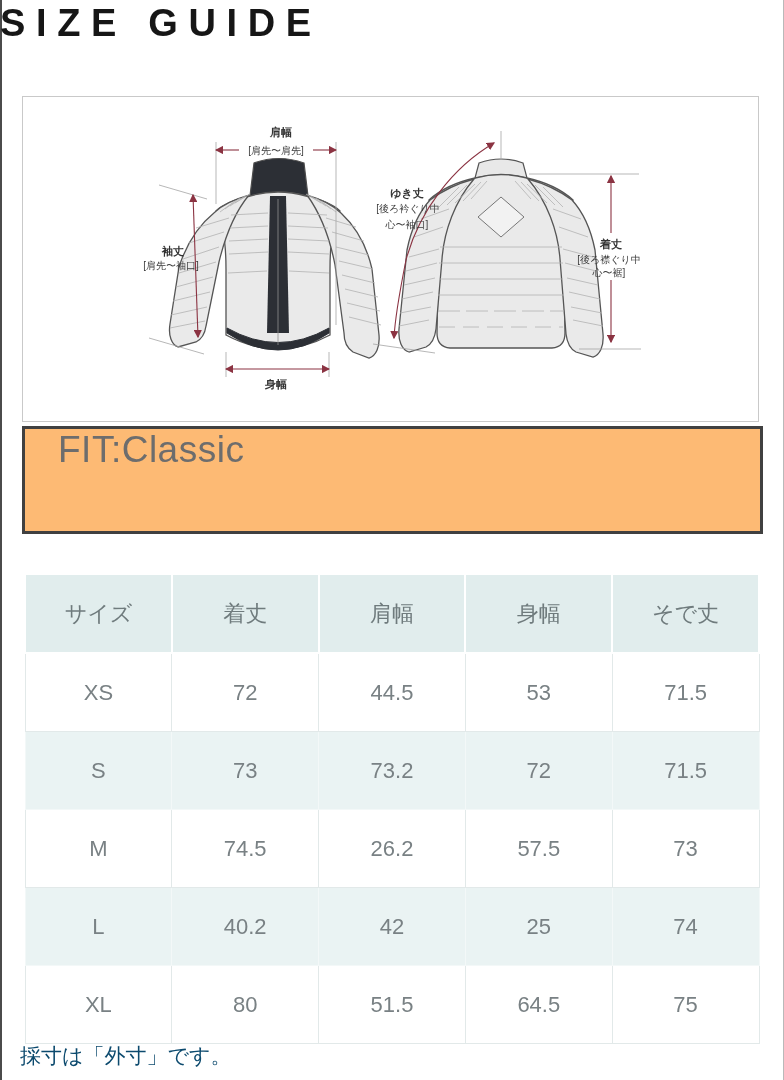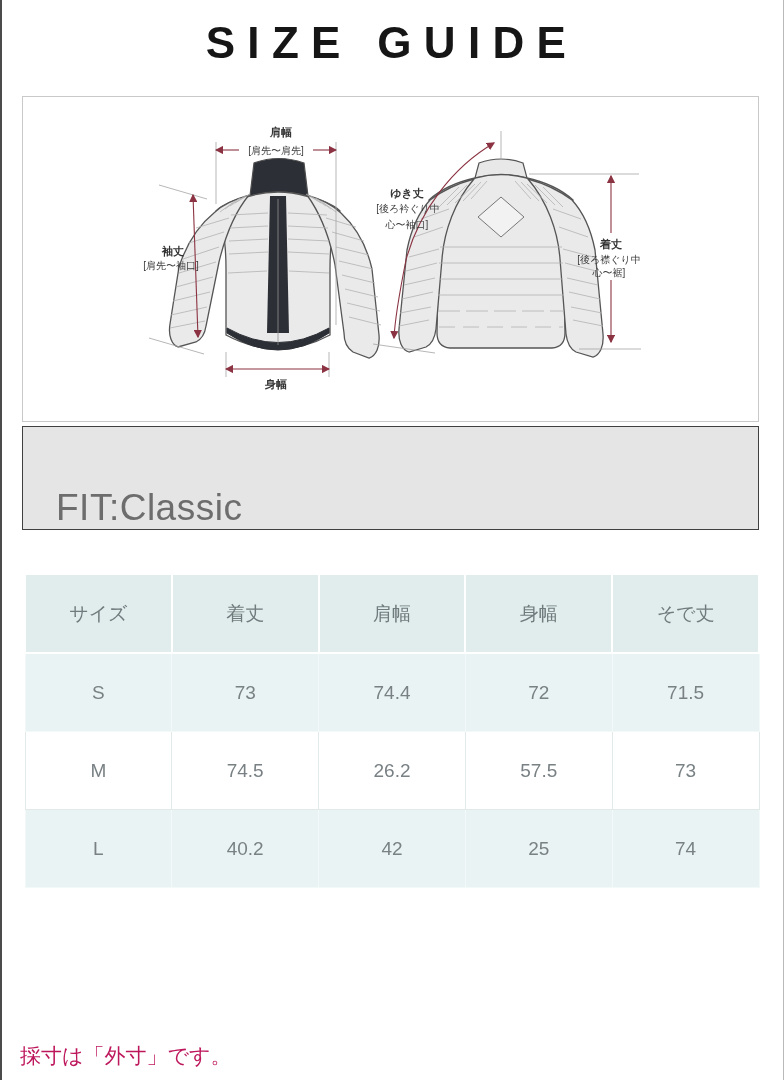--- a/index.html
+++ b/index.html
@@ -7,56 +7,56 @@
     width:784px;height:1080px;position:relative;overflow:hidden;
     font-family:"Liberation Sans","DejaVu Sans",sans-serif;
     -webkit-font-smoothing:antialiased;
   }
   
   .edge-left{position:absolute;left:0;top:0;width:2px;height:1080px;background:#4b4b4b;}
   .edge-right{position:absolute;right:0;top:0;width:1px;height:1080px;background:#b9b9b9;}
 
   .page-title{
     position:absolute;top:2px;left:0;width:100%;
-    text-align:center;font-size:44px;font-weight:700;color:#161616;
-    letter-spacing:0.28em;white-space:nowrap;margin-top:16px;
+    text-align:left;font-size:38px;font-weight:700;color:#161616;
+    letter-spacing:0.28em;white-space:nowrap;
   }
 
   .diagram-box{
     position:absolute;left:22px;top:96px;width:735px;height:324px;
     border:1px solid #c9c9c9;background:#fff;
   }
   .diagram-box svg{display:block;}
 
   .fit-box{
     position:absolute;left:22px;top:426px;width:735px;height:102px;
-    border:1px solid #404040;background:#e5e5e5;display:flex;align-items:flex-end;
+    border:3px solid #404040;background:#fdba74;display:flex;align-items:flex-start;
   }
   .fit-text{
     margin-left:33px;font-size:37px;color:#6d6d6d;letter-spacing:0.5px;
   }
 
   table.size-table{
     position:absolute;left:24px;top:573px;width:736px;
     border-collapse:collapse;table-layout:fixed;
   }
   table.size-table th,table.size-table td{
     height:77px;padding:0;text-align:center;vertical-align:middle;
-    font-size:19px;font-weight:400;color:#798184;
+    font-size:22px;font-weight:400;color:#798184;
   }
   table.size-table th{
     background:#e1eded;border:2px solid #ffffff;color:#6f7b7d;
   }
   table.size-table td{
     background:#ffffff;border:1px solid #e2e9e9;
   }
   table.size-table tr.alt td{background:#eaf3f3;border:1px solid #f3f8f8;}
 
   .footer-note{
-    position:absolute;left:20px;top:1042px;font-size:21px;color:#be185d;
+    position:absolute;left:20px;top:1042px;font-size:21px;color:#0c4a6e;
   }
 
   
   .m-name{font-size:11px;font-weight:700;fill:#333;}
   .m-sub{font-size:10px;font-weight:400;fill:#3c3c3c;}
 </style>
 </head>
 <body>
 
 <div class="edge-left"></div>
@@ -221,37 +221,51 @@
   <thead>
       <tr>
         <th>サイズ</th>
         <th>着丈</th>
         <th>肩幅</th>
         <th>身幅</th>
         <th>そで丈</th>
       </tr>
     </thead>
   <tbody>
+      <tr>
+        <td>XS</td>
+        <td>72</td>
+        <td>44.5</td>
+        <td>53</td>
+        <td>71.5</td>
+      </tr>
       <tr class="alt">
         <td>S</td>
         <td>73</td>
-        <td>74.4</td>
+        <td>73.2</td>
         <td>72</td>
         <td>71.5</td>
       </tr>
       <tr>
         <td>M</td>
         <td>74.5</td>
         <td>26.2</td>
         <td>57.5</td>
         <td>73</td>
       </tr>
       <tr class="alt">
         <td>L</td>
         <td>40.2</td>
         <td>42</td>
         <td>25</td>
         <td>74</td>
       </tr>
+      <tr>
+        <td>XL</td>
+        <td>80</td>
+        <td>51.5</td>
+        <td>64.5</td>
+        <td>75</td>
+      </tr>
     </tbody>
 </table>
 
 <div class="footer-note">採寸は「外寸」です。</div>
 
 </body></html>

